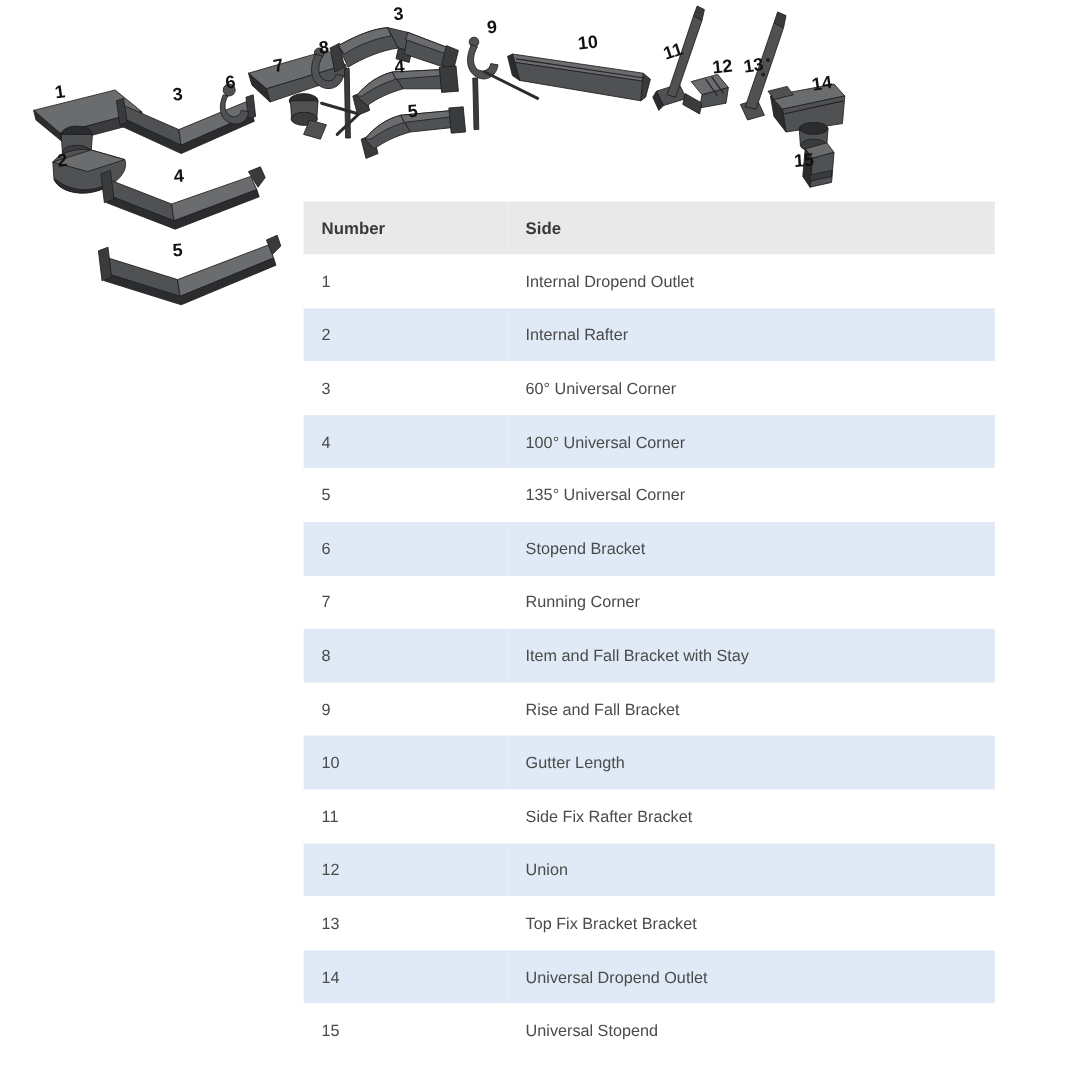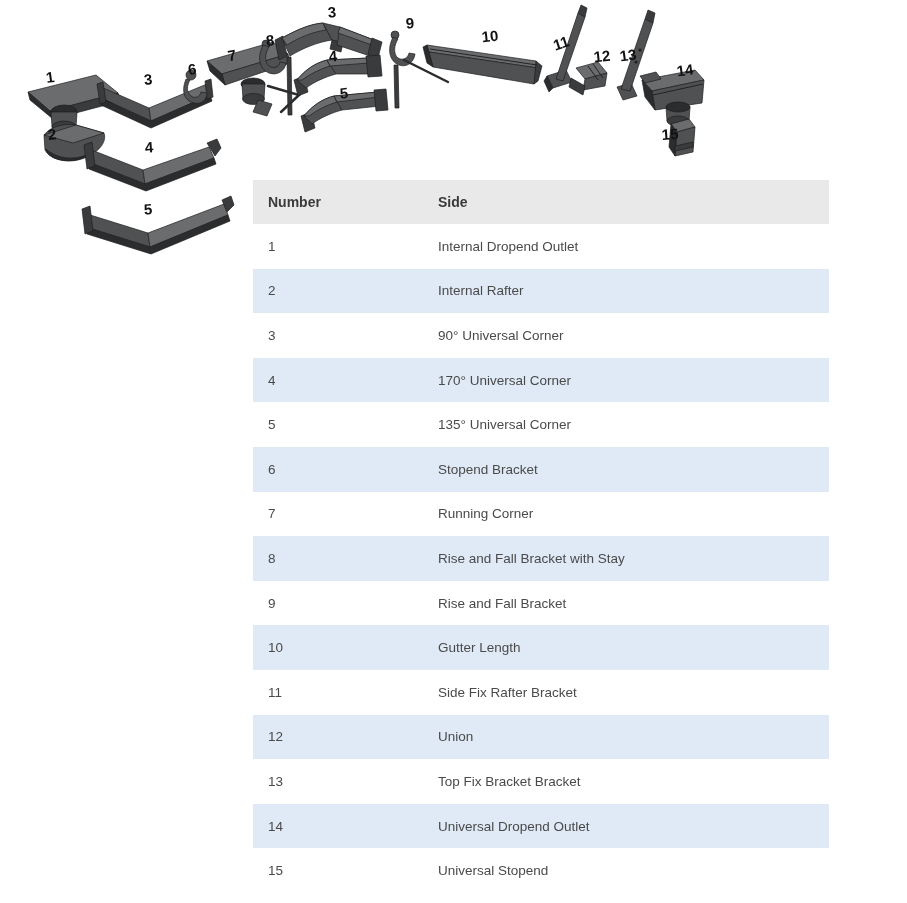--- a/index.html
+++ b/index.html
@@ -33,21 +33,21 @@
     white-space:nowrap;
   }
   .pl{fill:var(--part-light);stroke:var(--part-stroke);stroke-width:.7;stroke-linejoin:round;}
   .pm{fill:var(--part-mid);stroke:var(--part-stroke);stroke-width:.7;stroke-linejoin:round;}
   .pd{fill:var(--part-dark);stroke:var(--part-stroke);stroke-width:.7;stroke-linejoin:round;}
   .pdd{fill:var(--part-darkest);stroke:var(--part-stroke);stroke-width:.7;stroke-linejoin:round;}
   .rod{stroke:var(--part-darkest);stroke-width:2.5;fill:none;stroke-linecap:round;}
   .thinline{stroke:#222325;stroke-width:1;fill:none;}
 
   .table-wrap{
-    position:absolute;left:253px;top:180px;width:576px;
+    position:absolute;left:253px;top:168px;width:576px;
   }
   table.parts{
     width:576px;border-collapse:collapse;table-layout:fixed;
   }
   table.parts col.c1{width:170px;}
   table.parts col.c2{width:406px;}
   table.parts th{
     background:var(--header-bg);
     color:var(--header-text);
     font-size:14px;font-weight:700;text-align:left;
@@ -252,41 +252,41 @@
         <tr>
           <td>1</td>
           <td>Internal Dropend Outlet</td>
         </tr>
         <tr class="alt">
           <td>2</td>
           <td>Internal Rafter</td>
         </tr>
         <tr>
           <td>3</td>
-          <td>90° Universal Corner</td>
+          <td>60° Universal Corner</td>
         </tr>
         <tr class="alt">
           <td>4</td>
-          <td>170° Universal Corner</td>
+          <td>100° Universal Corner</td>
         </tr>
         <tr>
           <td>5</td>
           <td>135° Universal Corner</td>
         </tr>
         <tr class="alt">
           <td>6</td>
           <td>Stopend Bracket</td>
         </tr>
         <tr>
           <td>7</td>
           <td>Running Corner</td>
         </tr>
         <tr class="alt">
           <td>8</td>
-          <td>Rise and Fall Bracket with Stay</td>
+          <td>Item and Fall Bracket with Stay</td>
         </tr>
         <tr>
           <td>9</td>
           <td>Rise and Fall Bracket</td>
         </tr>
         <tr class="alt">
           <td>10</td>
           <td>Gutter Length</td>
         </tr>
         <tr>

